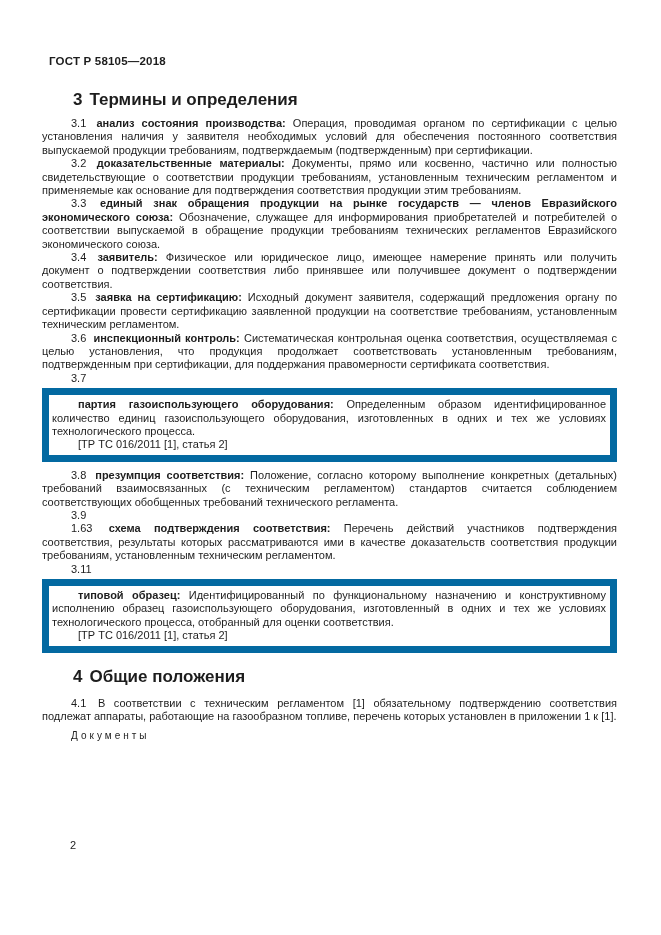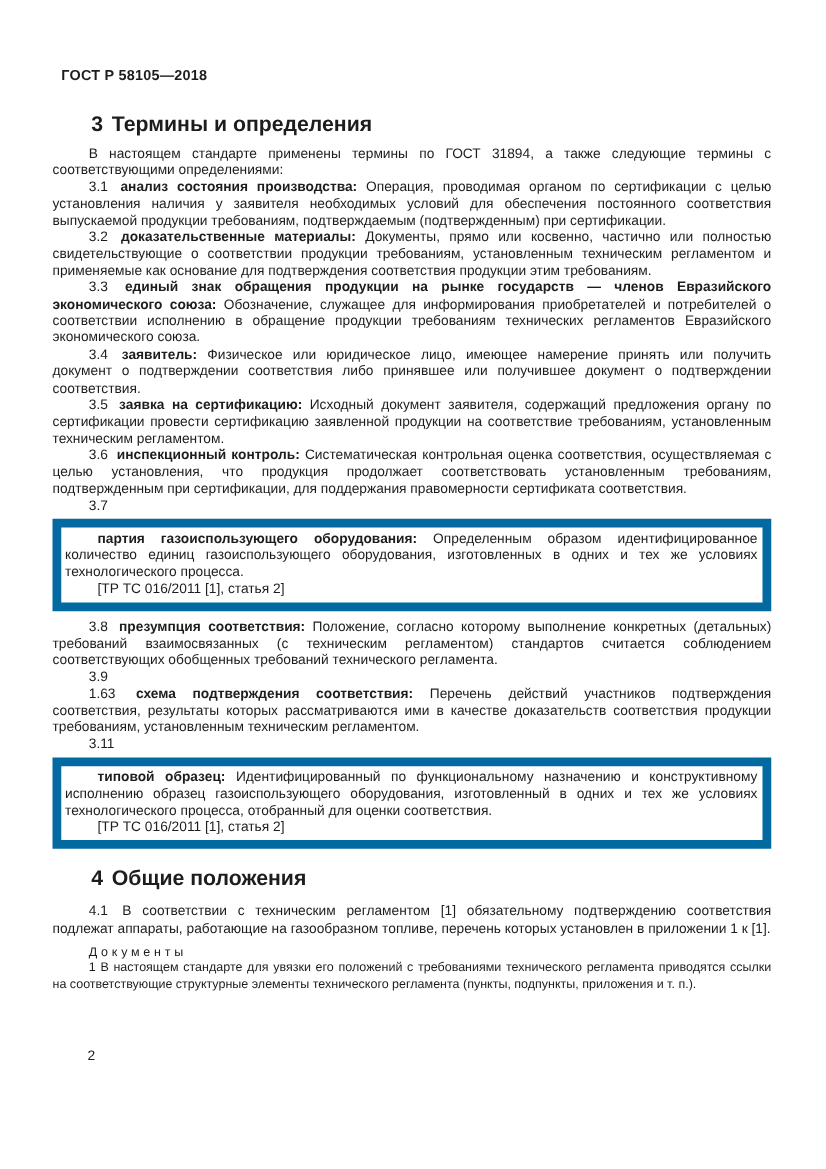--- a/index.html
+++ b/index.html
@@ -54,27 +54,26 @@
 </style>
 </head>
 <body>
 
 <div class="sheet">
 
   <div class="running-header">ГОСТ Р 58105—2018</div>
 
   <h2 class="sec"><span class="sec-num">3</span><span>Термины и определения</span></h2>
 
-  <p class="para">В настоящем стандарте применены термины по ГОСТ 31894, а также следующие термины с соответствующими определениями:</p>
 
   <p class="para"><span class="num">3.1</span> <b>анализ состояния производства:</b> <span>Операция, проводимая органом по сертификации с целью установления наличия у заявителя необходимых условий для обеспечения постоянного соответствия выпускаемой продукции требованиям, подтверждаемым (подтвержденным) при сертификации.</span></p>
 
   <p class="para"><span class="num">3.2</span> <b>доказательственные материалы:</b> <span>Документы, прямо или косвенно, частично или полностью свидетельствующие о соответствии продукции требованиям, установленным техническим регламентом и применяемые как основание для подтверждения соответствия продукции этим требованиям.</span></p>
 
-  <p class="para"><span class="num">3.3</span> <b>единый знак обращения продукции на рынке государств — членов Евразийского экономического союза:</b> <span>Обозначение, служащее для информирования приобретателей и потребителей о соответствии исполнению в обращение продукции требованиям технических регламентов Евразийского экономического союза.</span></p>
+  <p class="para"><span class="num">3.3</span> <b>единый знак обращения продукции на рынке государств — членов Евразийского экономического союза:</b> <span>Обозначение, служащее для информирования приобретателей и потребителей о соответствии выпускаемой в обращение продукции требованиям технических регламентов Евразийского экономического союза.</span></p>
 
   <p class="para"><span class="num">3.4</span> <b>заявитель:</b> <span>Физическое или юридическое лицо, имеющее намерение принять или получить документ о подтверждении соответствия либо принявшее или получившее документ о подтверждении соответствия.</span></p>
 
   <p class="para"><span class="num">3.5</span> <b>заявка на сертификацию:</b> <span>Исходный документ заявителя, содержащий предложения органу по сертификации провести сертификацию заявленной продукции на соответствие требованиям, установленным техническим регламентом.</span></p>
 
   <p class="para"><span class="num">3.6</span> <b>инспекционный контроль:</b> <span>Систематическая контрольная оценка соответствия, осуществляемая с целью установления, что продукция продолжает соответствовать установленным требованиям, подтвержденным при сертификации, для поддержания правомерности сертификата соответствия.</span></p>
 
   <p class="para"><span>3.7</span></p>
 
   <div class="defbox">
@@ -95,18 +94,17 @@
     <p class="para"><b>типовой образец:</b> <span>Идентифицированный по функциональному назначению и конструктивному исполнению образец газоиспользующего оборудования, изготовленный в одних и тех же условиях технологического процесса, отобранный для оценки соответствия.</span></p>
     <p class="para">[ТР ТС 016/2011 [1], статья 2]</p>
   </div>
 
   <h2 class="sec sec4"><span class="sec-num">4</span><span>Общие положения</span></h2>
 
   <p class="para"><span class="num">4.1</span> <span>В соответствии с техническим регламентом [1] обязательному подтверждению соответствия подлежат аппараты, работающие на газообразном топливе, перечень которых установлен в приложении 1 к [1].</span></p>
 
   <div class="notes">
     <p class="notes-label">Документы</p>
-    <p class="note">1 В настоящем стандарте для увязки его положений с требованиями технического регламента приводятся ссылки на соответствующие структурные элементы технического регламента (пункты, подпункты, приложения и т. п.).</p>
   </div>
 
   <div class="page-number">2</div>
 
 </div>
 
 </body></html>

